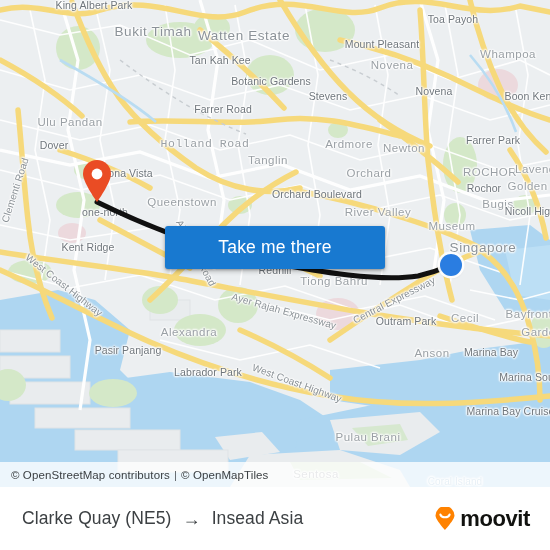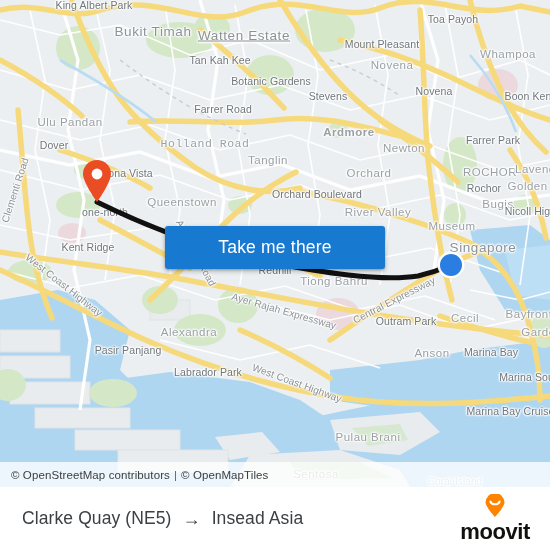--- a/index.html
+++ b/index.html
@@ -120,21 +120,21 @@
     color: #3c4043;
     letter-spacing: .1px;
     text-align: right;
   }
   #route-summary .arrow {
     margin: 0 11px 0 11px;
     font-size: 18px;
     color: #3c4043;
     line-height: 1;
   }
-  #brand-logo { display: flex; align-items: center; gap: 3px; flex-direction: column; }
+  #brand-logo { display: flex; align-items: center; gap: 3px; }
   #brand-logo .brand-text {
     font-size: 22px;
     font-weight: bold;
     color: #11120f;
     letter-spacing: -0.4px;
     line-height: 1;
   }
 </style>
 </head>
 <body>
@@ -275,42 +275,42 @@
 
       <g stroke="#b9dcf2" stroke-width="2.6" fill="none">
         <path d="M60 60 C96 80 130 100 156 122"></path>
         <path d="M470 55 C490 78 506 104 516 132"></path>
       </g>
     </svg>
 
     <div id="map-labels">
         <div class="lbl t-place" style="left: 94px; top: 5px;">King Albert Park</div>
         <div class="lbl t-city" style="left: 153px; top: 31px;">Bukit Timah</div>
-        <div class="lbl t-city" style="left: 244px; top: 35px; text-decoration: underline;">Watten Estate</div>
+        <div class="lbl t-city" style="left: 244px; top: 35px;">Watten Estate</div>
         <div class="lbl t-place" style="left: 220px; top: 60px;">Tan Kah Kee</div>
         <div class="lbl t-place" style="left: 271px; top: 81px;">Botanic Gardens</div>
         <div class="lbl t-place" style="left: 223px; top: 109px;">Farrer Road</div>
         <div class="lbl t-area" style="left: 70px; top: 122px;">Ulu Pandan</div>
         <div class="lbl t-area" style="left: 205px; top: 143px; font-family: Liberation Mono, monospace;">Holland Road</div>
         <div class="lbl t-place" style="left: 54px; top: 145px;">Dover</div>
         <div class="lbl t-road" style="left: 15px; top: 190px; transform: translate(-50%, -50%) rotate(-72deg);">Clementi Road</div>
         <div class="lbl t-place" style="left: 124px; top: 173px;">Buona Vista</div>
         <div class="lbl t-place" style="left: 105px; top: 212px;">one-north</div>
         <div class="lbl t-area" style="left: 182px; top: 202px;">Queenstown</div>
         <div class="lbl t-area" style="left: 268px; top: 160px;">Tanglin</div>
         <div class="lbl t-place" style="left: 88px; top: 247px;">Kent Ridge</div>
         <div class="lbl t-place" style="left: 382px; top: 44px;">Mount Pleasant</div>
         <div class="lbl t-area" style="left: 392px; top: 65px;">Novena</div>
         <div class="lbl t-place" style="left: 453px; top: 19px;">Toa Payoh</div>
         <div class="lbl t-area" style="left: 508px; top: 54px;">Whampoa</div>
         <div class="lbl t-place" style="left: 328px; top: 96px;">Stevens</div>
         <div class="lbl t-place" style="left: 434px; top: 91px;">Novena</div>
         <div class="lbl t-place" style="left: 531px; top: 96px;">Boon Keng</div>
         <div class="lbl t-place" style="left: 493px; top: 140px;">Farrer Park</div>
-        <div class="lbl t-area" style="left: 349px; top: 132px; font-weight: bold;">Ardmore</div>
+        <div class="lbl t-area" style="left: 349px; top: 144px;">Ardmore</div>
         <div class="lbl t-area" style="left: 404px; top: 148px;">Newton</div>
         <div class="lbl t-area" style="left: 369px; top: 173px;">Orchard</div>
         <div class="lbl t-area" style="left: 490px; top: 172px;">ROCHOR</div>
         <div class="lbl t-area" style="left: 541px; top: 169px;">Lavender</div>
         <div class="lbl t-place" style="left: 484px; top: 188px;">Rochor</div>
         <div class="lbl t-area" style="left: 541px; top: 186px;">Golden Mile</div>
         <div class="lbl t-place" style="left: 317px; top: 194px;">Orchard Boulevard</div>
         <div class="lbl t-area" style="left: 498px; top: 204px;">Bugis</div>
         <div class="lbl t-place" style="left: 540px; top: 211px;">Nicoll Highway</div>
         <div class="lbl t-area" style="left: 378px; top: 212px;">River Valley</div>

